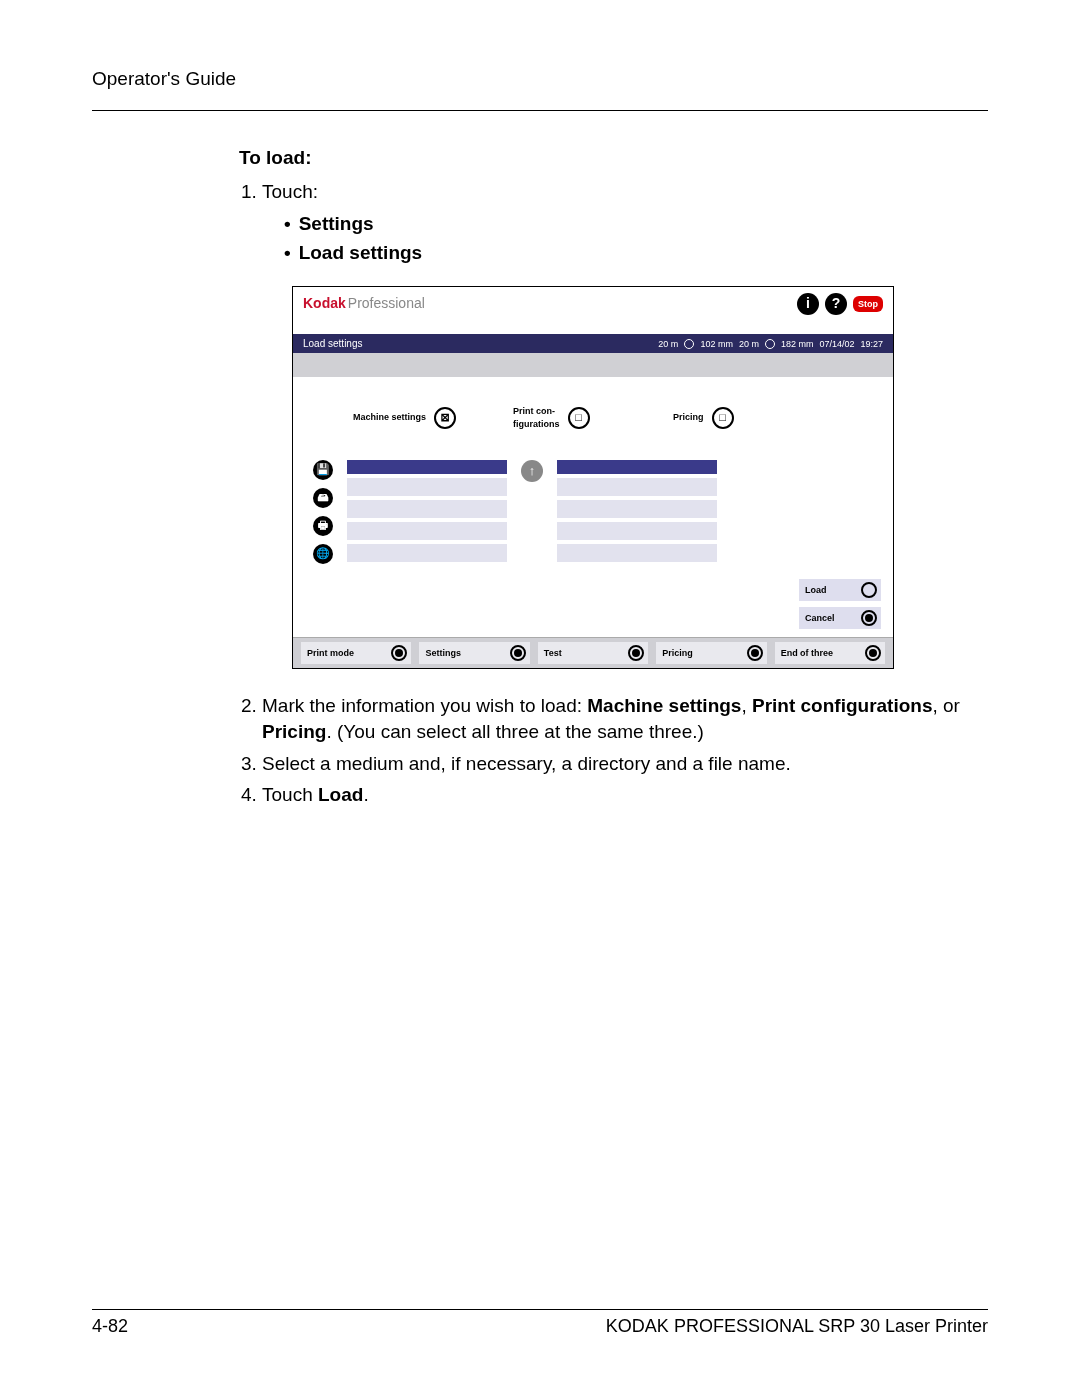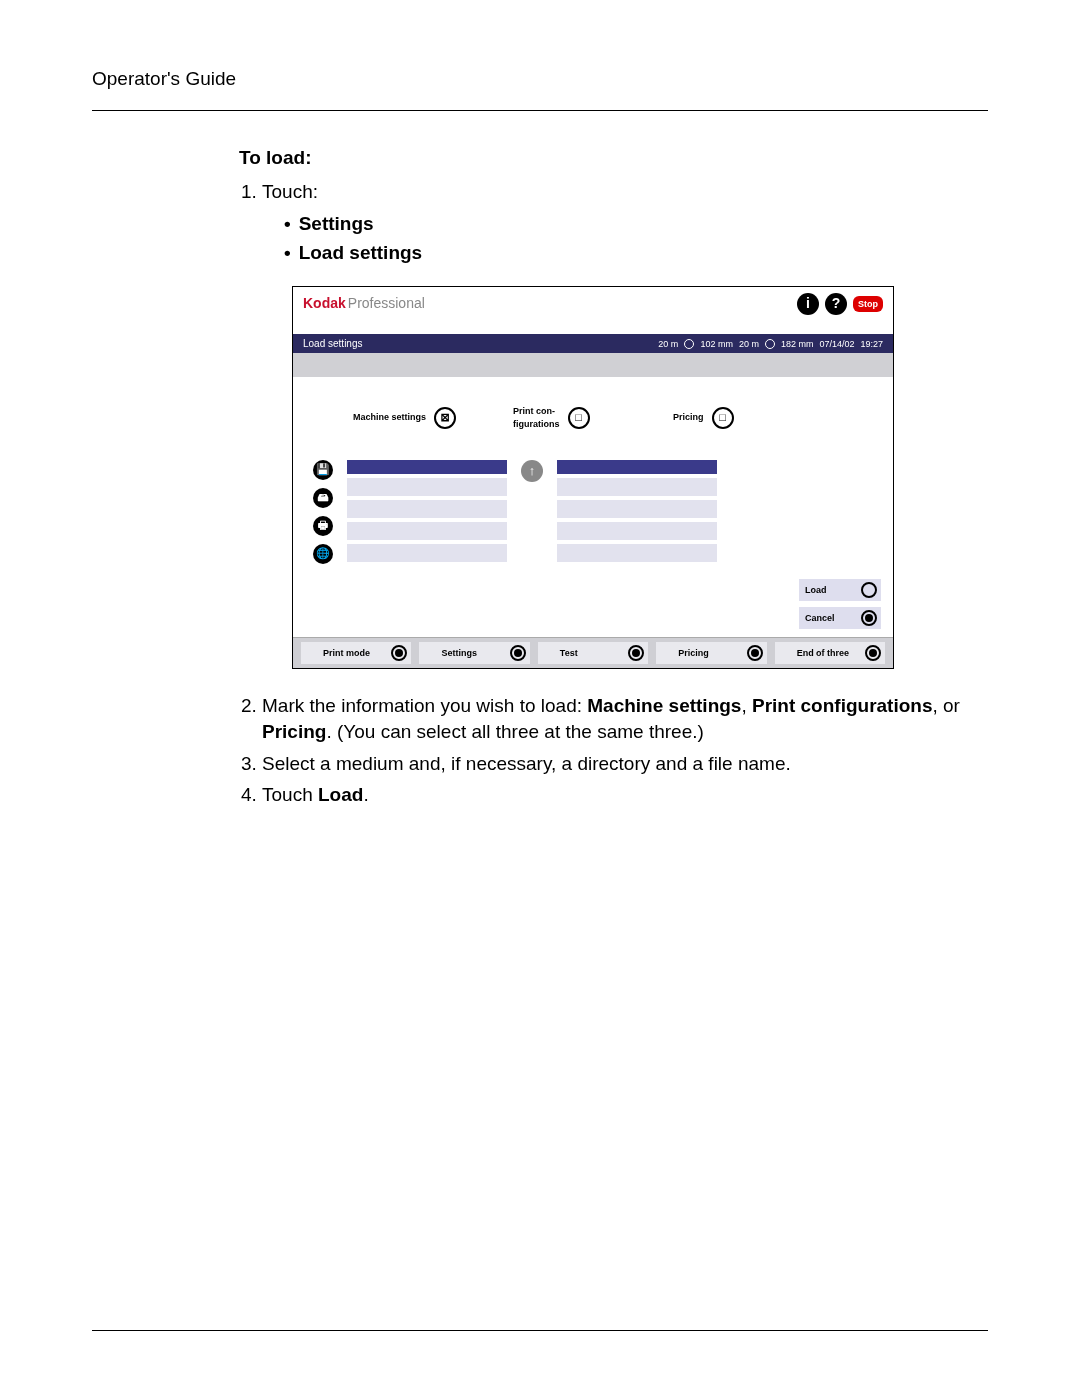--- a/index.html
+++ b/index.html
@@ -167,21 +167,21 @@
     padding: 4px 8px;
     gap: 8px;
   }
   .bbtn {
     flex: 1;
     height: 22px;
     background: #e9e9ee;
     display: flex;
     align-items: center;
     justify-content: space-between;
-    padding: 0 4px 0 22px;
+    padding: 0 4px 0 6px;
     font-size: 9px; font-weight: bold;
   }
   .bbtn .dot {
     width: 16px; height: 16px; border: 2px solid #000; border-radius: 50%;
     display:flex; align-items:center; justify-content:center;
   }
   .bbtn .dot::after {
     content:""; width:8px; height:8px; background:#000; border-radius:50%;
   }
 
@@ -330,13 +330,17 @@
 
       <li>
         <span>Touch </span><span class="bold">Load</span><span>.</span>
       </li>
     </ol>
   </div>
 </div>
 
 <div class="footer">
   <hr class="rule">
+  <div class="footer-row">
+    <span>4-82</span>
+    <span>KODAK PROFESSIONAL SRP 30 Laser Printer</span>
+  </div>
 </div>
 
 </body></html>

